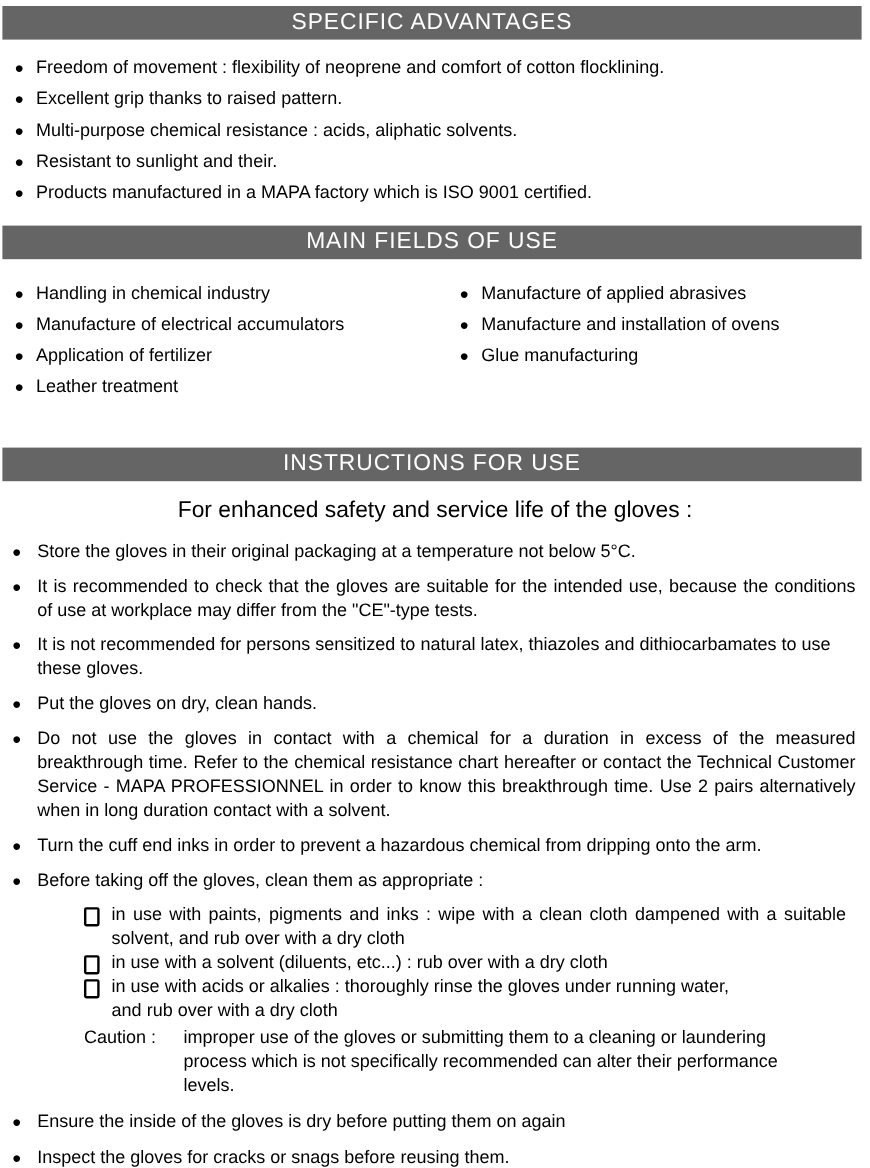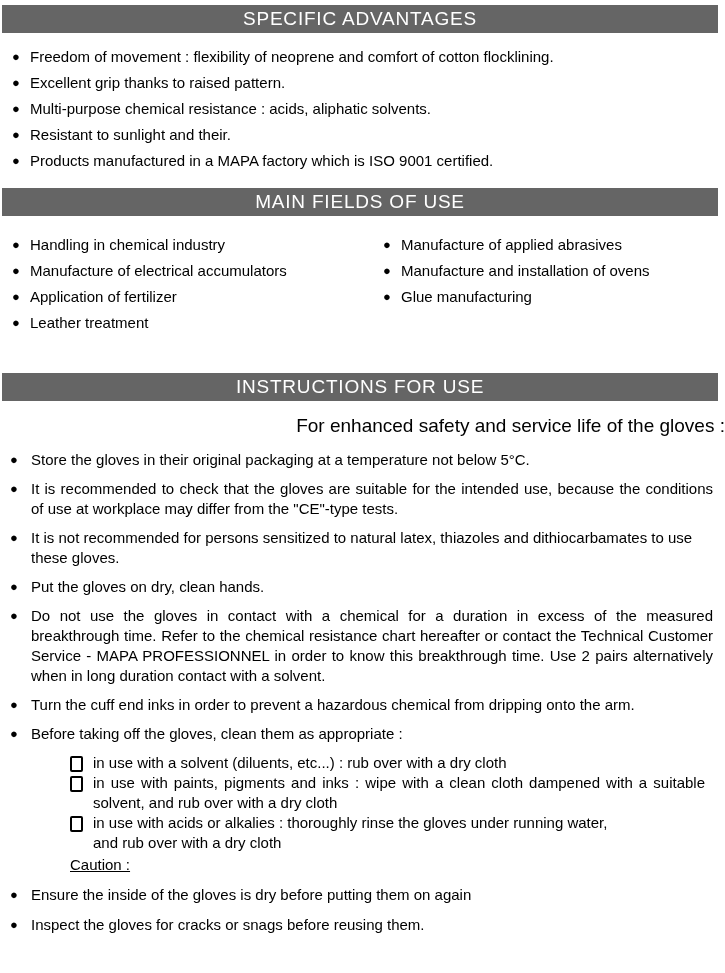--- a/index.html
+++ b/index.html
@@ -56,21 +56,21 @@
     margin-top: 19px;
     padding-left: 12px;
     padding-right: 8px;
   }
   .fields-grid .bullet-row { margin-bottom: 6px; }
 
   .subtitle {
     margin-top: 14px;
     font-size: 19px;
     line-height: 22px;
-    text-align: right;
+    text-align: center;
   }
 
   .instr-list {
     margin-top: 13px;
     padding-left: 10px;
     padding-right: 12px;
   }
   .instr-list .bullet-row { margin-bottom: 9px; }
   .instr-list .bullet-marker { width: 21px; }
   .justify { text-align: justify; }
@@ -100,21 +100,20 @@
   .clean-text { flex: 1; white-space: pre-line; }
 
   .caution-row {
     display: flex;
     margin-top: 2px;
     line-height: 20px;
   }
   .caution-label {
     flex: none;
     width: 83px;
-    text-decoration: underline;
   }
   .caution-text {
     flex: 1;
     white-space: pre-line;
   }
 
   .final-list {
     margin-top: 10px;
     padding-left: 10px;
     padding-right: 12px;
@@ -228,37 +227,40 @@
       <span class="bullet-marker">●</span>
       <span class="bullet-text">Before taking off the gloves, clean them as appropriate :</span>
     </div>
   </div>
 
   <div class="clean-block">
     <div class="clean-row">
       <span class="checkbox-marker">
           <span class="checkbox-square"></span>
         </span>
-      <span class="clean-text">in use with a solvent (diluents, etc...) : rub over with a dry cloth</span>
+      <span class="clean-text justify">in use with paints, pigments and inks : wipe with a clean cloth dampened with a suitable solvent, and rub over with a dry cloth</span>
     </div>
     <div class="clean-row">
       <span class="checkbox-marker">
           <span class="checkbox-square"></span>
         </span>
-      <span class="clean-text justify">in use with paints, pigments and inks : wipe with a clean cloth dampened with a suitable solvent, and rub over with a dry cloth</span>
+      <span class="clean-text">in use with a solvent (diluents, etc...) : rub over with a dry cloth</span>
     </div>
     <div class="clean-row">
       <span class="checkbox-marker">
           <span class="checkbox-square"></span>
         </span>
       <span class="clean-text">in use with acids or alkalies : thoroughly rinse the gloves under running water,
 and rub over with a dry cloth</span>
     </div>
     <div class="caution-row">
       <span class="caution-label">Caution :</span>
+      <span class="caution-text">improper use of the gloves or submitting them to a cleaning or laundering
+process which is not specifically recommended can alter their performance
+levels.</span>
     </div>
   </div>
 
   <div class="final-list">
     <div class="bullet-row">
       <span class="bullet-marker">●</span>
       <span class="bullet-text">Ensure the inside of the gloves is dry before putting them on again</span>
     </div>
     <div class="bullet-row">
       <span class="bullet-marker">●</span>

